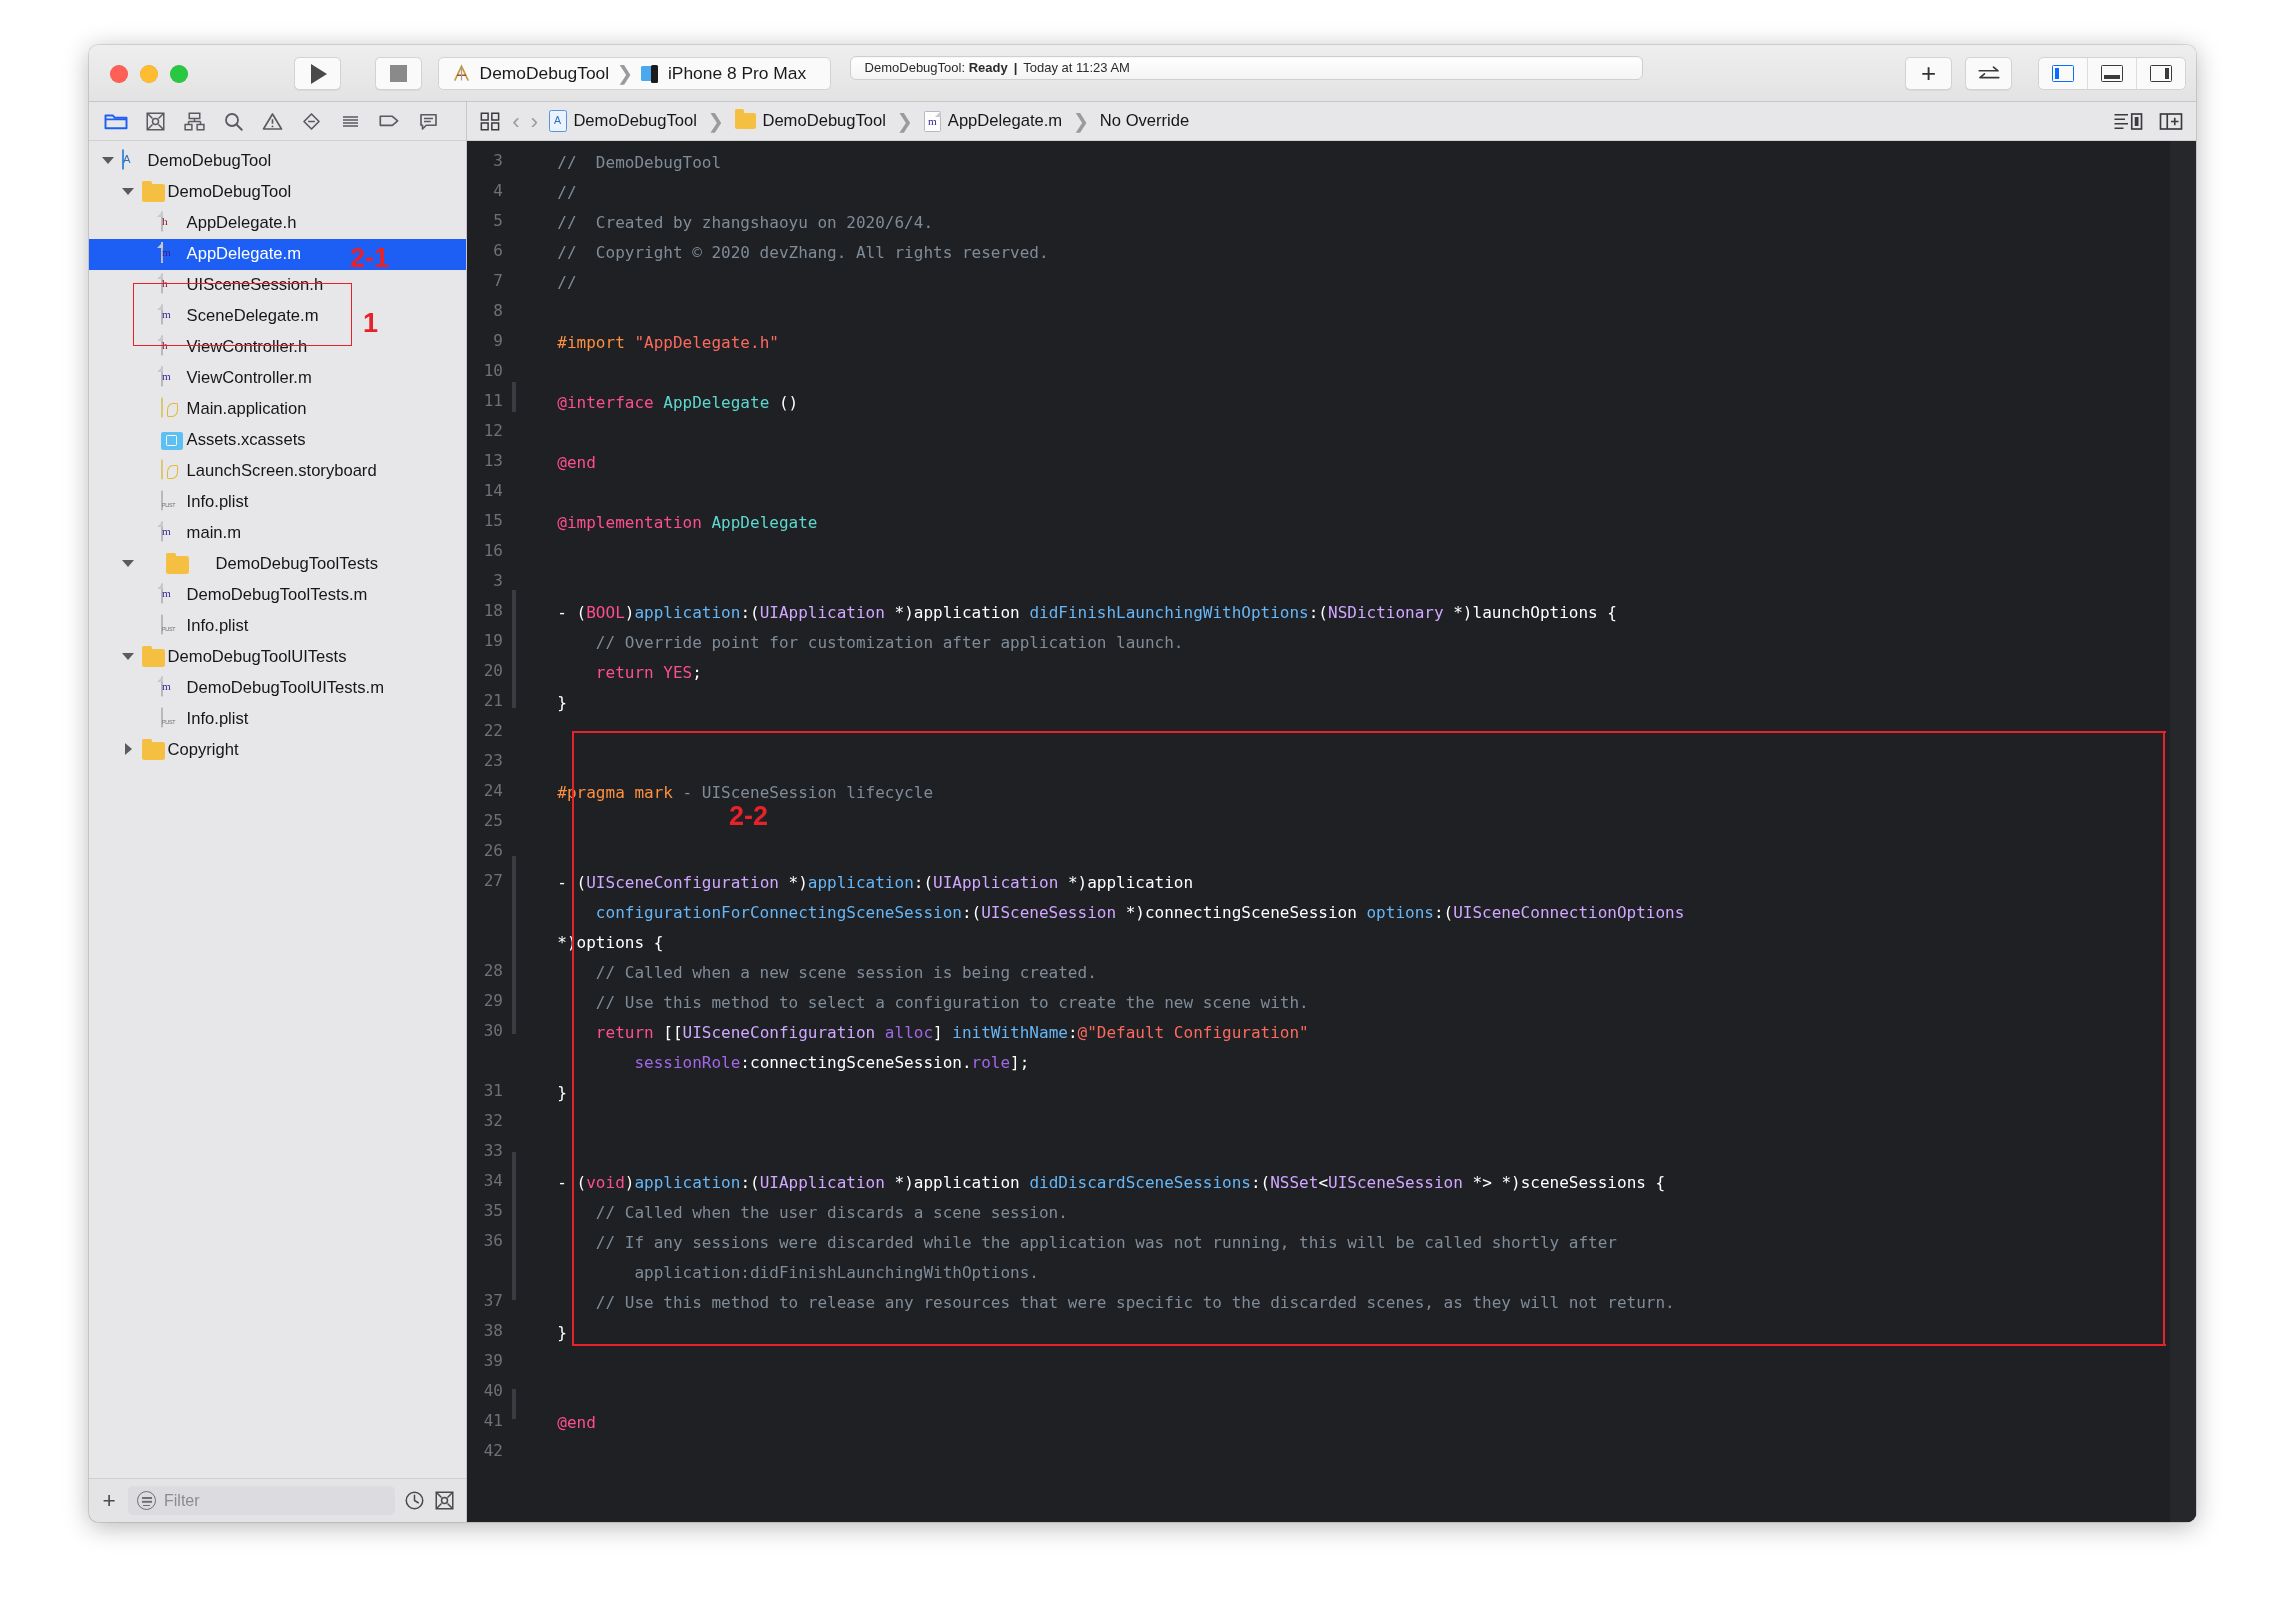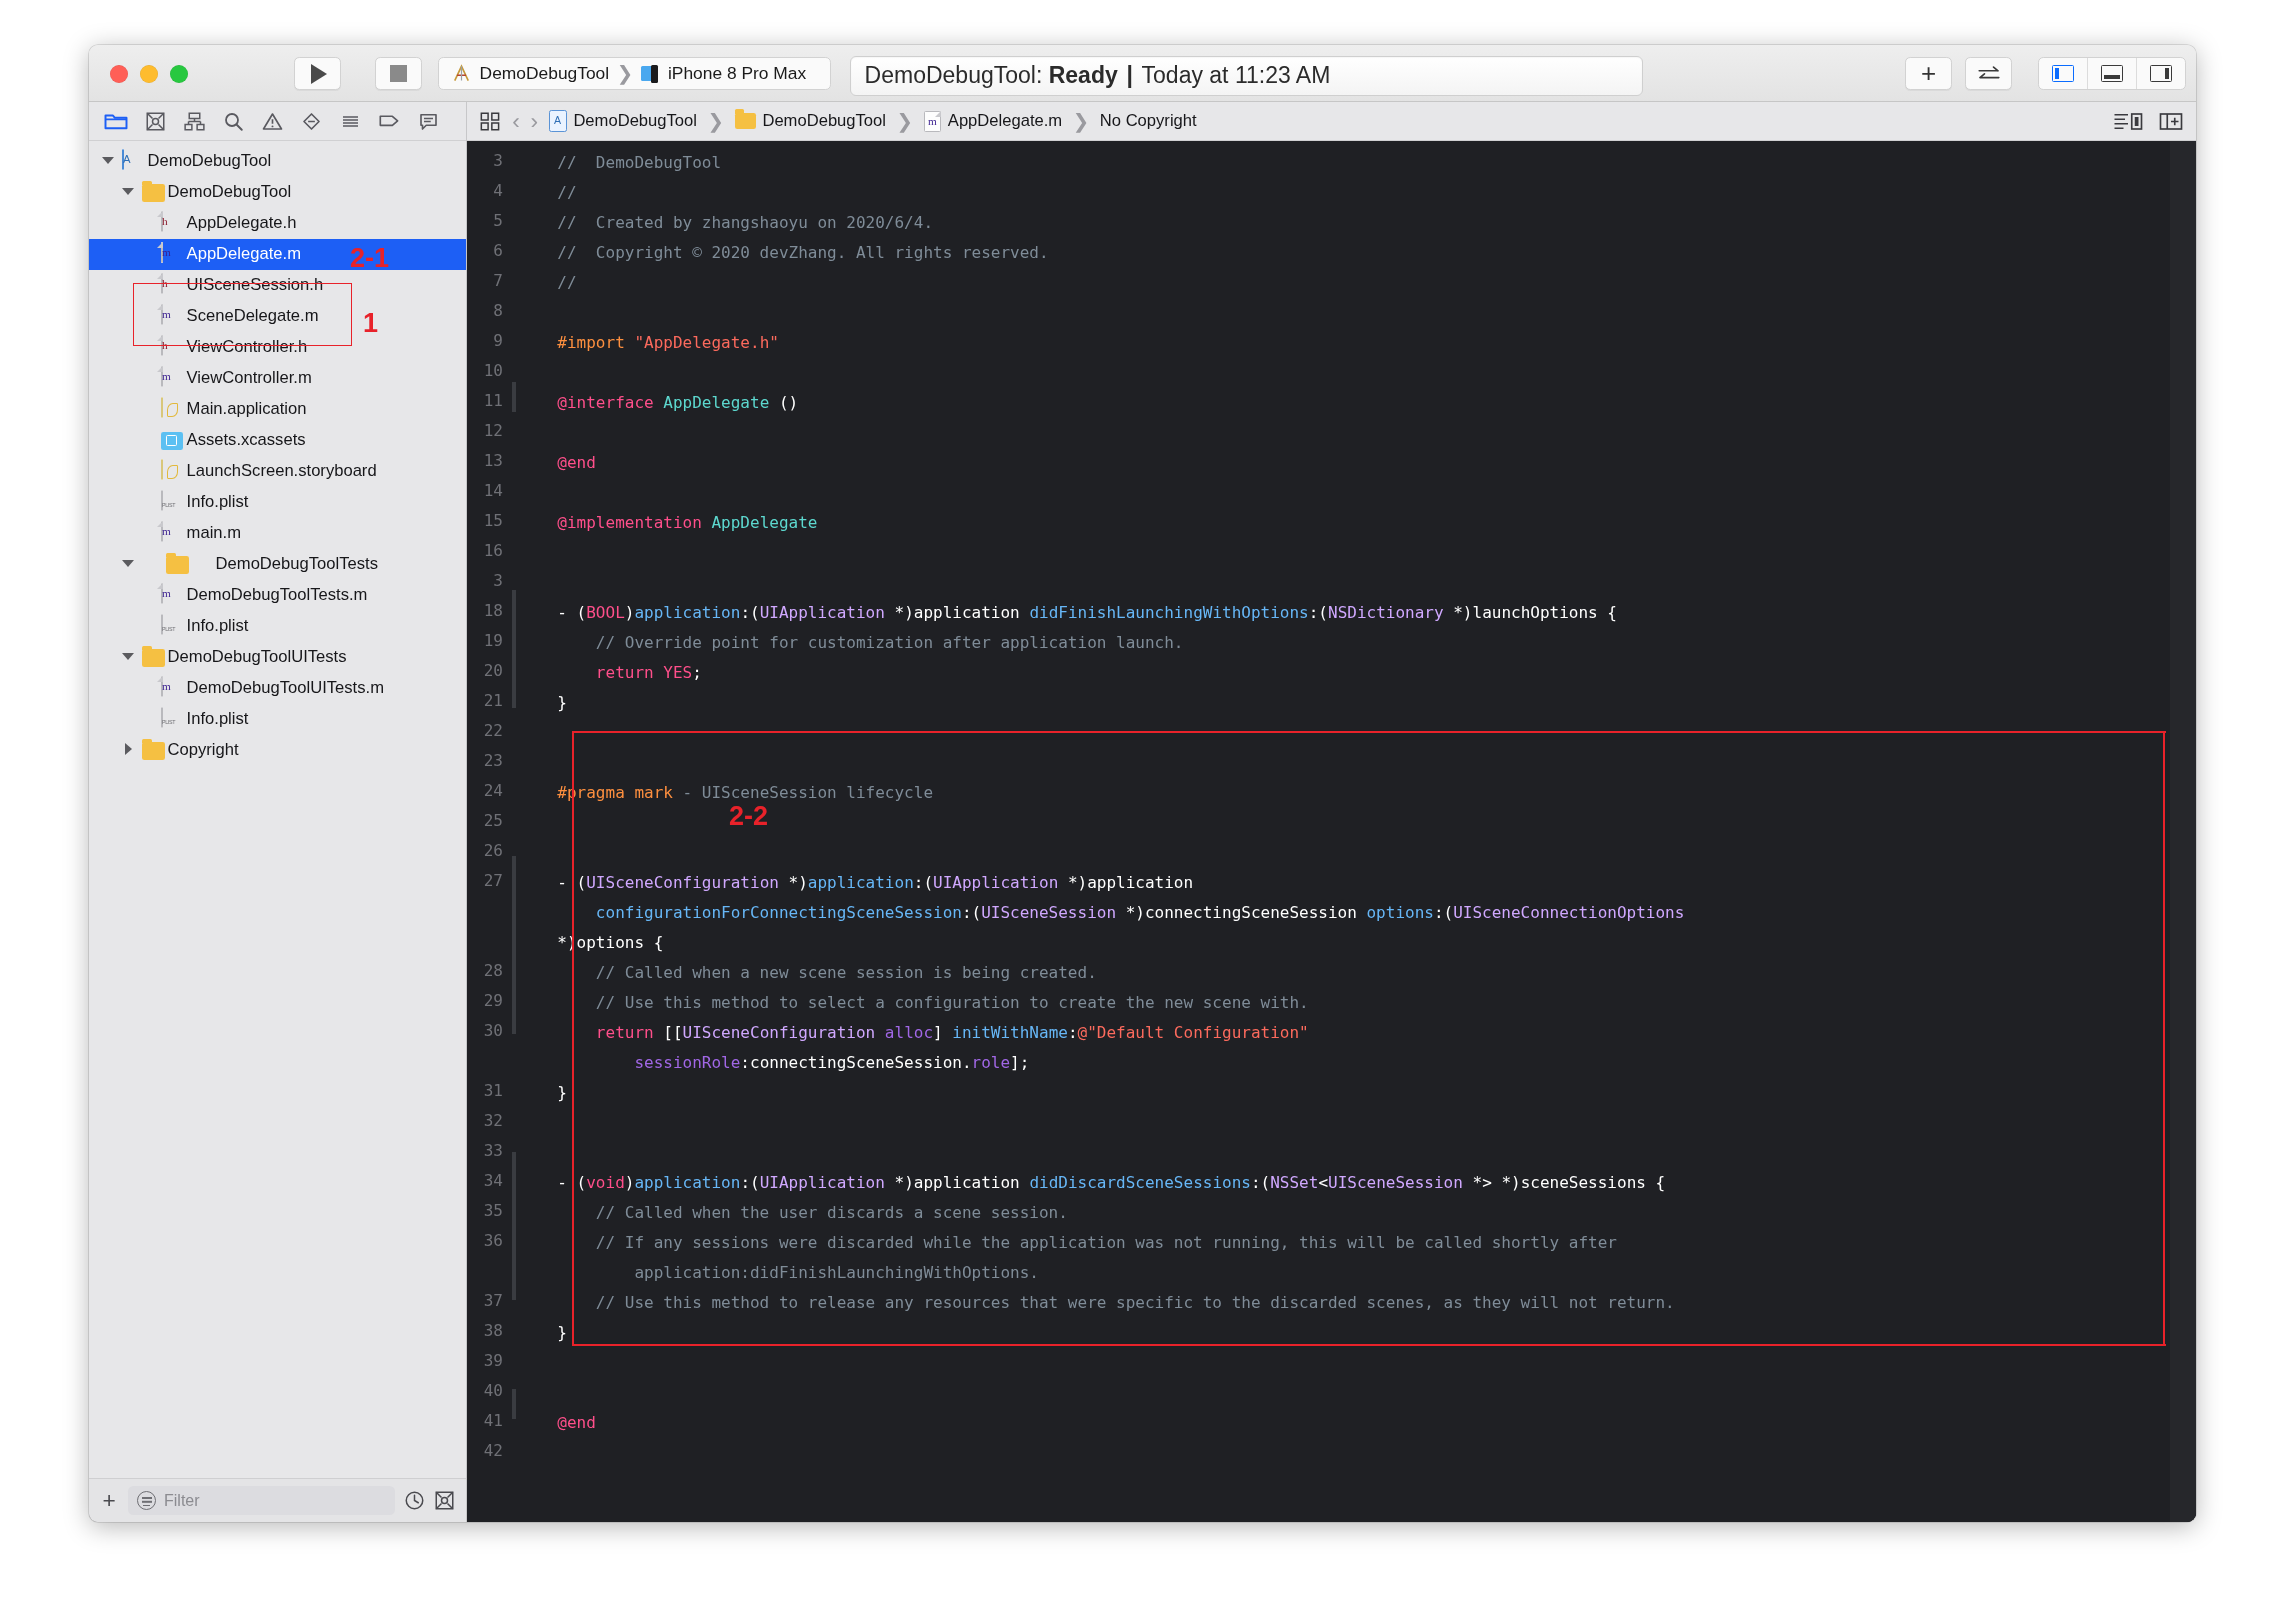--- a/index.html
+++ b/index.html
@@ -46,25 +46,25 @@
   .tri { width:0;height:0;border-top:10.6px solid transparent;border-bottom:10.6px solid transparent;border-left:16px solid #4a4a4a; margin-left:3px;}
   .sq { width:16.6px;height:16.6px;background:#8a8a8a;}
 
   .scheme-box {
     position:absolute; left:349px; top:12px; height:33px; width:393px;
     background:#fafafa; border:0.8px solid #d2d2d2; border-radius:5.3px;
     display:flex; align-items:center; padding:0 12px; gap:7.6px;
     font-size:17.4px; color:#1b1b1b;
   }
   .status-box {
-    position:absolute; left:761px; top:10.6px; height:40px; width:793px;
+    position:absolute; left:761px; top:10.6px; height:24px; width:793px;
     background: linear-gradient(to bottom,#ffffff,#f4f4f4);
     border:0.8px solid #cfcfcf; border-radius:6px;
     display:flex; align-items:center; padding:0 13.6px;
-    font-size:23px; color:#2b2b2b;
+    font-size:13px; color:#2b2b2b;
     box-shadow: inset 0 0.8px 1.5px rgba(0,0,0,0.05);
   }
   .status-box b { font-weight:bold; }
   .status-sep { margin:0 2.3px; }
 
   .tb-plus { left:1816px; width:47px; font-size:26px; color:#333; }
   .tb-swap { left:1876px; width:47px; }
   .seg {
     position:absolute; left:1949px; top:12px; height:33px; width:148px;
     background:#fafafa; border:0.8px solid #d2d2d2; border-radius:5.3px;
@@ -477,21 +477,21 @@
 
           <div class="bc-item">
             <span class="ic-file lm" style="width:17.4px;height:21px;">
                 <span>m</span>
               </span>
             <span>AppDelegate.m</span>
           </div>
           <span class="chev">❯</span>
 
           <div class="bc-item">
-            <span>No Copyright</span>
+            <span>No Override</span>
           </div>
 
           <div class="ed-bar-right">
             <svg width="30" height="21" viewBox="0 0 40 28">
               <path d="M2 5 H20 M2 11 H16 M2 17 H20 M2 23 H14" stroke="#3a3a3f" stroke-width="2.2"></path>
               <rect x="25" y="4" width="13" height="20" fill="none" stroke="#3a3a3f" stroke-width="2.2"></rect>
               <rect x="29" y="8" width="5" height="12" fill="#3a3a3f"></rect>
             </svg>
             <svg width="26" height="21" viewBox="0 0 34 28">
               <rect x="3" y="4" width="28" height="20" fill="none" stroke="#3a3a3f" stroke-width="2.2"></rect>

